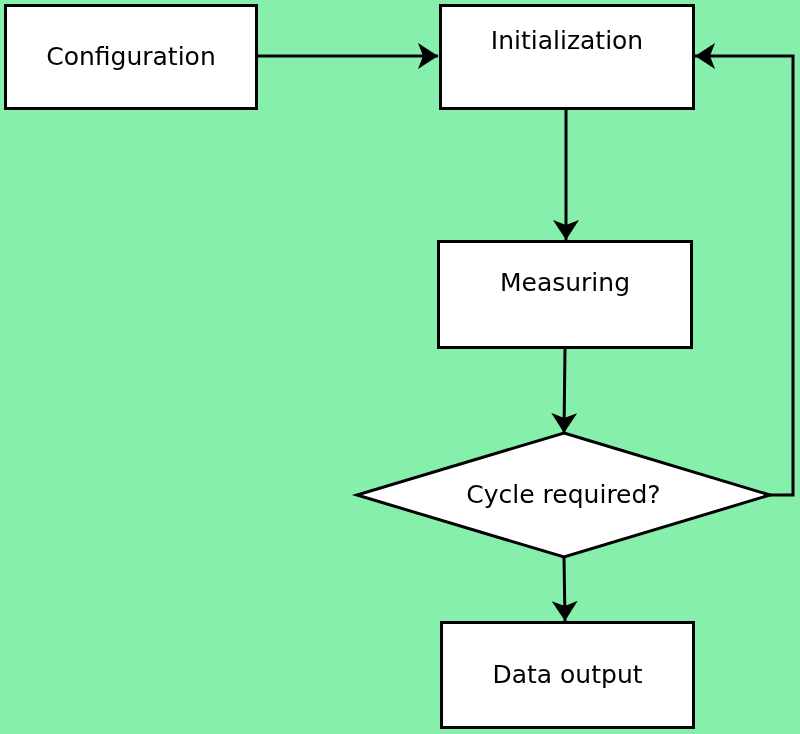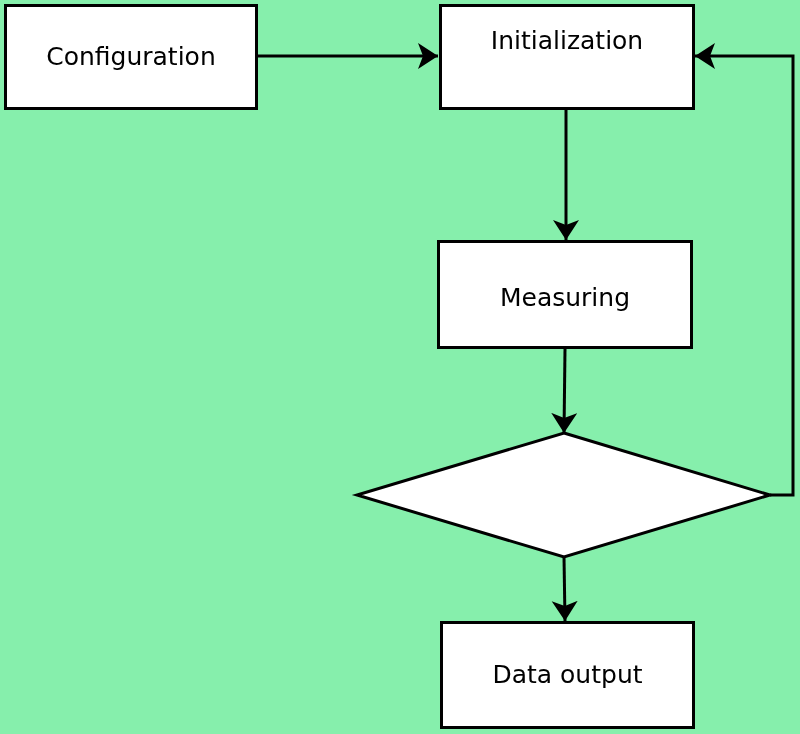--- a/index.html
+++ b/index.html
@@ -27,21 +27,21 @@
     align-items: center;
     justify-content: center;
     font-size: 25px;
     line-height: 1.2;
     color: #000000;
     text-align: center;
     white-space: nowrap;
   }
   .lbl-configuration { left: 4px;   top: 4px;   width: 254px; height: 106px; }
   .lbl-initialization{ left: 439px; top: 4px;   width: 256px; height: 74px; text-align: center; }
-  .lbl-measuring     { left: 437px; top: 256px; width: 256px; height: 83px; text-align: right; }
+  .lbl-measuring     { left: 437px; top: 241px; width: 256px; height: 83px; text-align: right; }
   .lbl-cycle         { left: 357px; top: 433px; width: 413px; height: 124px; }
   .lbl-data-output   { left: 440px; top: 621px; width: 255px; height: 108px; }
 </style>
 </head>
 <body>
 
 <div class="stage">
 
   <svg width="800" height="734" viewBox="0 0 800 734">
     <defs>
@@ -66,16 +66,17 @@
       <rect x="441.5" y="622.5" width="252" height="105"></rect>
     </g>
   </svg>
 
   <div class="node-label lbl-configuration">Configuration</div>
 
   <div class="node-label lbl-initialization">Initialization</div>
 
   <div class="node-label lbl-measuring">Measuring</div>
 
+  <div class="node-label lbl-cycle">Cycle required?</div>
 
   <div class="node-label lbl-data-output">Data output</div>
 
 </div>
 
 </body></html>

